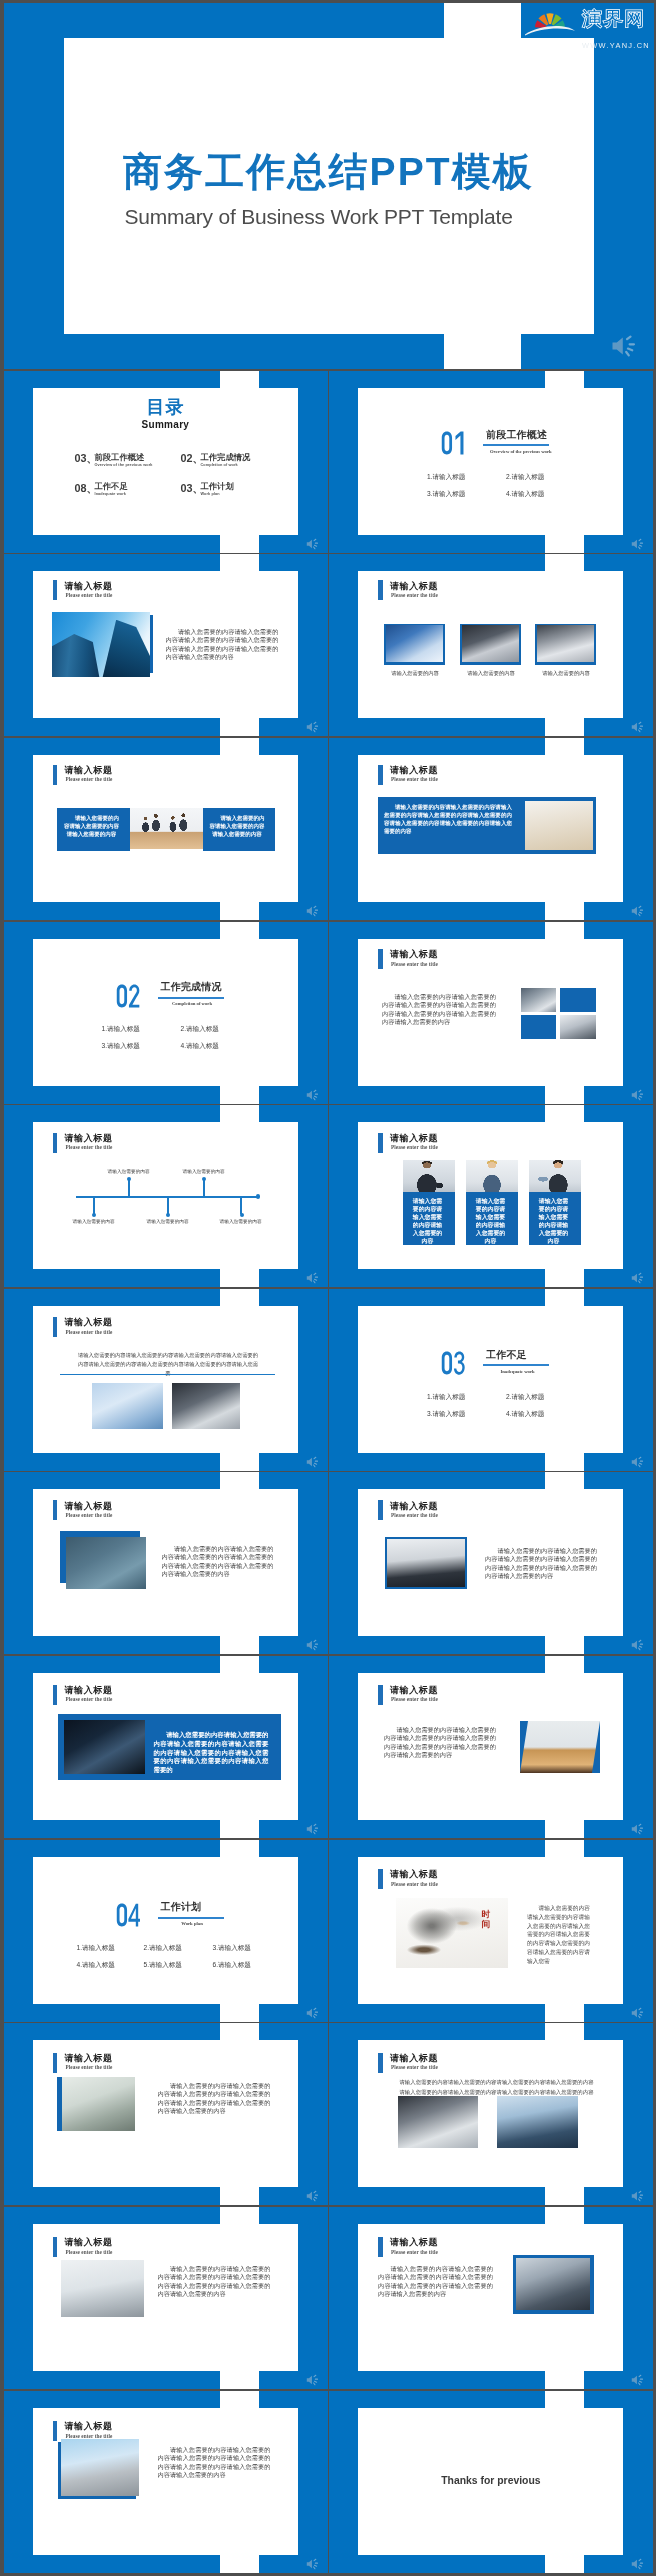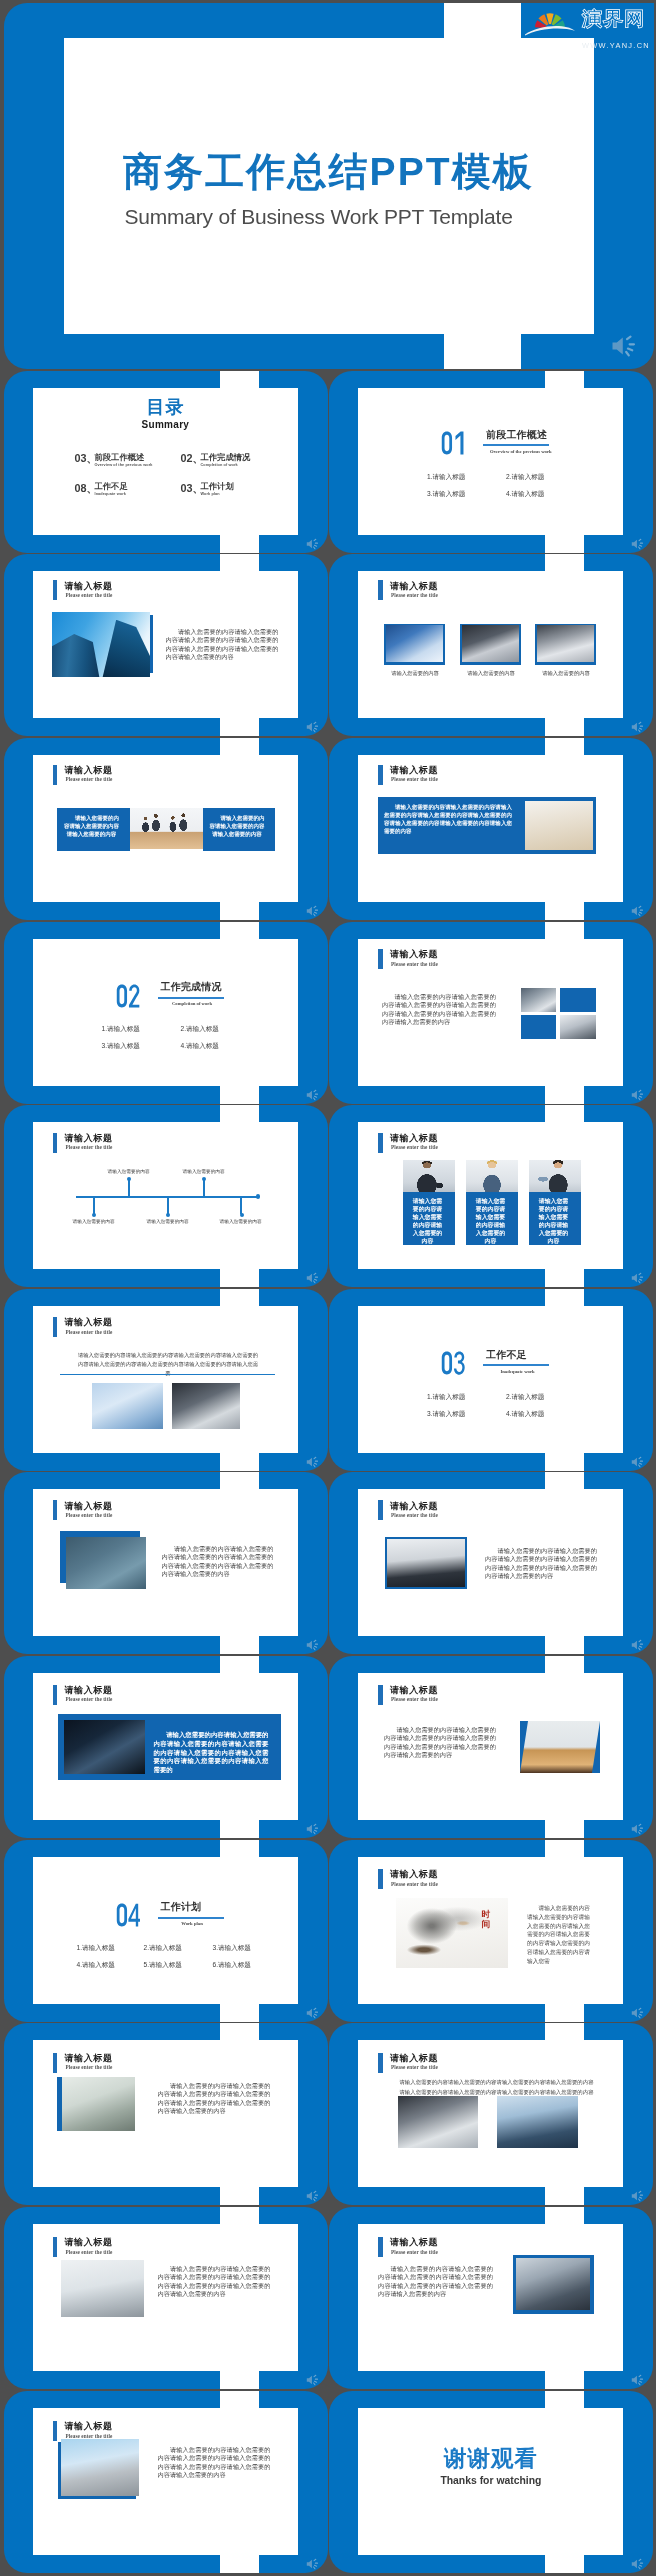--- a/index.html
+++ b/index.html
@@ -1,21 +1,21 @@
 <!DOCTYPE html>
 <html style="font-size:14px"><head>
 <meta charset="utf-8">
 <title>PPT Template Preview</title>
 <style>
   html,body{margin:0;padding:0;}
   body{width:657px;height:2576px;overflow:hidden;background:#4e4e4e;
        font-family:"Liberation Sans",sans-serif;}
   #page{position:relative;width:657px;height:2576px;background:#4e4e4e;overflow:hidden;}
 
-  .slide{position:absolute;background:#0271c0;overflow:hidden;border-radius:23px;}
+  .slide{position:absolute;background:#0271c0;overflow:hidden;}
   .card{position:absolute;background:#fff;left:29.4px;top:17px;width:265px;height:147px;}
   .notch-t{position:absolute;background:#fff;left:216px;top:0;width:39px;}
   .notch-b{position:absolute;background:#fff;left:216px;width:39px;}
   .spk{position:absolute;right:7px;bottom:3.5px;width:15.6px;height:12px;opacity:.55;}
 
   
   #hero{left:3.5px;top:2.6px;width:650px;height:366px;}
   #hero>.card{left:60px;top:35px;width:530px;height:296px;}
   #hero>.notch-t{left:440px;top:0;width:77px;height:35px;}
   #hero>.notch-b{left:440px;top:331px;width:77px;height:36px;}
@@ -565,21 +565,20 @@
       <div class="para" style="left:154px;top:55px;width:113px">请输入您需要的内容请输入您需要的内容请输入您需要的内容请输入您需要的内容请输入您需要的内容请输入您需要的内容请输入您需要的内容</div>
       <svg class="spk" viewBox="0 0 36 28">
         <path d="M4 10 h5 l7 -6 v20 l-7 -6 h-5 z" fill="#a9b9c9"></path>
         <path d="M21 6 l4 -3 M24 12 h5 M22 17 l5 2 M20 21 l3 4" stroke="#c6d4e0" stroke-width="2.6" stroke-linecap="round" fill="none"></path>
       </svg>
     </div>
     <div class="slide" style="left: 329px; top: 2391px; width: 324px; height: 182px;">
       <div class="card"></div>
       <div class="notch-t" style="height:17px"></div>
       <div class="notch-b" style="top:164px;height:18.6px"></div>
-      <div class="thx" style="left:29.4px;top:52px;width:265px">谢谢观看</div>
-      <div class="thxs" style="left:29.4px;top:84px;width:265px">Thanks for watching</div>
+      <div class="thxs" style="left:29.4px;top:84px;width:265px">Thanks for previous</div>
       <svg class="spk" viewBox="0 0 36 28">
         <path d="M4 10 h5 l7 -6 v20 l-7 -6 h-5 z" fill="#a9b9c9"></path>
         <path d="M21 6 l4 -3 M24 12 h5 M22 17 l5 2 M20 21 l3 4" stroke="#c6d4e0" stroke-width="2.6" stroke-linecap="round" fill="none"></path>
       </svg>
     </div>
   </div>
 
 
 </body></html>

